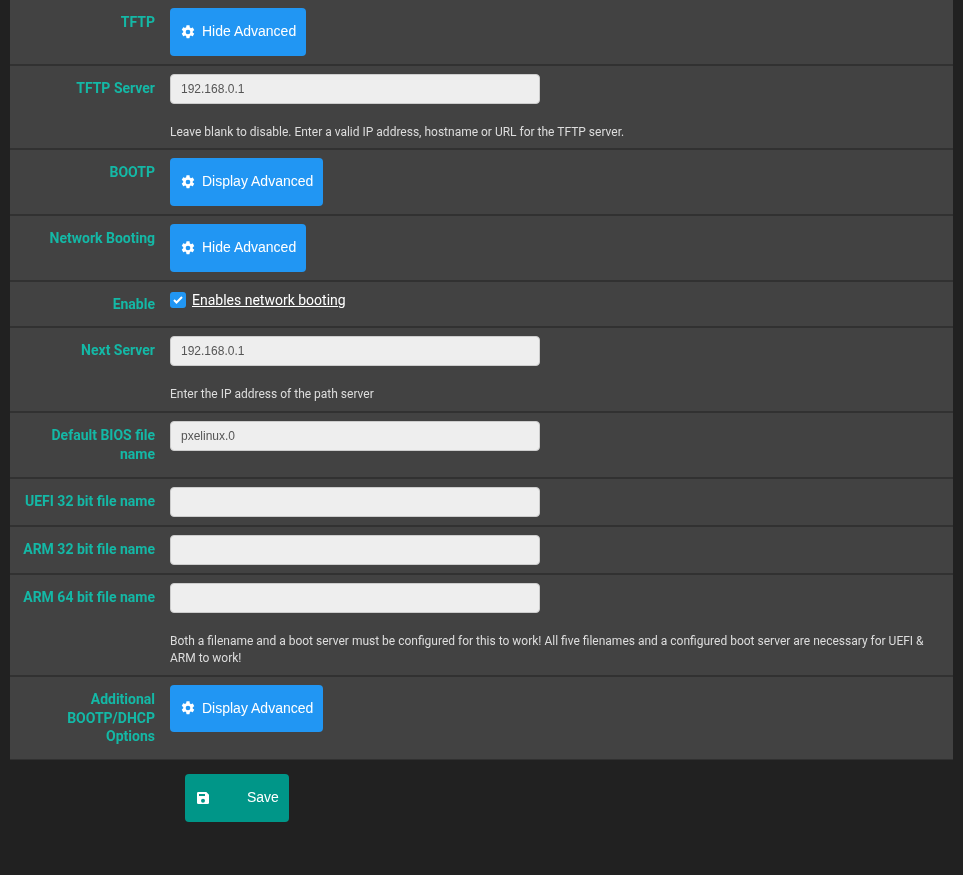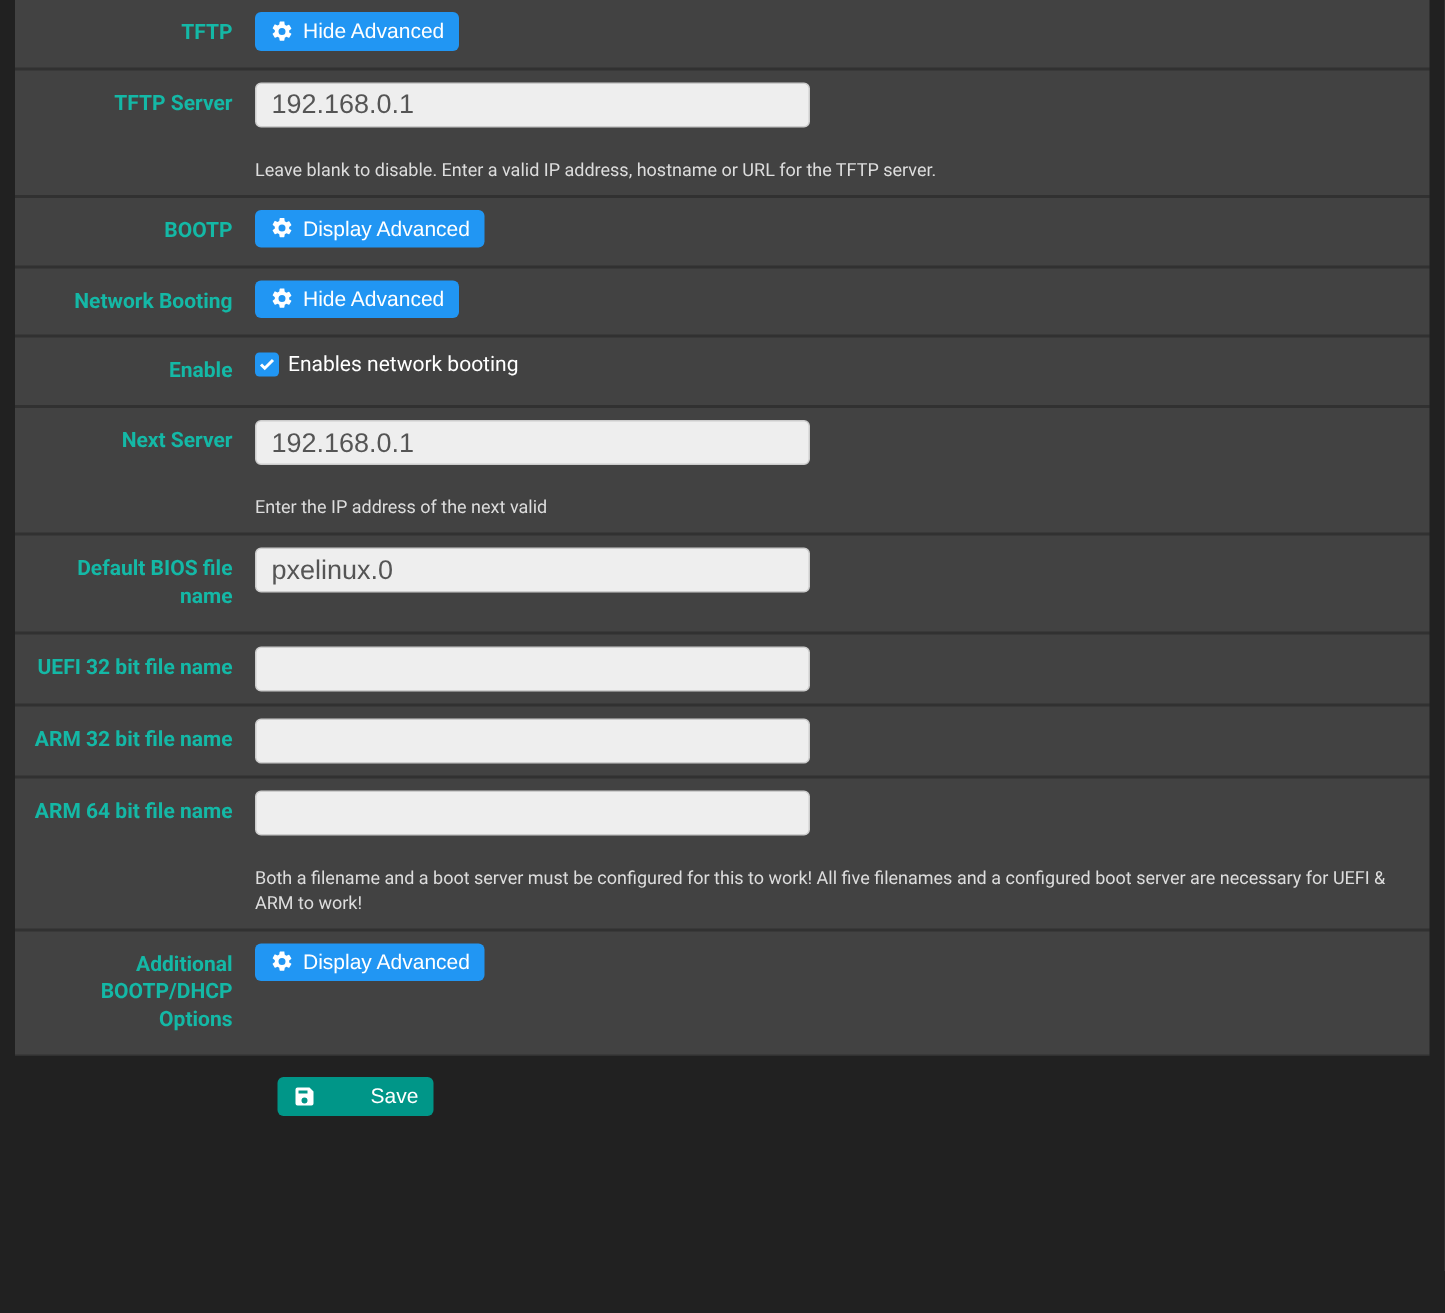--- a/index.html
+++ b/index.html
@@ -40,21 +40,21 @@
   .form-content {
     flex: 1;
     padding-right: 15px;
     min-width: 0;
   }
   .btn {
     display: inline-flex;
     align-items: center;
     border: none;
     border-radius: 4px;
-    padding: 3px 10px;
+    padding: 14px 10px;
     font-size: 14px;
     cursor: pointer;
     line-height: 1.4;
     color: #fff;
     gap: 6px;
   }
   .btn-info {
     background: #2196f3;
   }
   .btn-primary {
@@ -69,36 +69,37 @@
   .save-icon {
     width: 16px;
     height: 16px;
     display: inline-block;
   }
   input[type="text"] {
     background: #eee;
     border: 1px solid #ccc;
     border-radius: 4px;
     padding: 5px 10px;
-    font-size: 18px;
+    font-size: 12px;
     color: #555;
     width: 370px;
     height: 30px;
   }
   .help-text {
     margin-top: 20px;
     color: #ddd;
     font-size: 12px;
     line-height: 1.4;
   }
   .checkbox-wrap {
     display: flex;
     align-items: center;
     gap: 6px;
     padding-top: 2px;
+    text-decoration: underline;
   }
   .checkbox-custom {
     width: 16px;
     height: 16px;
     background: #2196f3;
     border-radius: 3px;
     display: inline-flex;
     align-items: center;
     justify-content: center;
     cursor: pointer;
@@ -186,21 +187,21 @@
         </span>
         <span class="checkbox-label">Enables network booting</span>
       </div>
     </div>
   </div>
 
   <div class="form-row">
     <div class="form-label">Next Server</div>
     <div class="form-content">
       <input type="text" value="192.168.0.1" style="">
-      <div class="help-text">Enter the IP address of the next valid</div>
+      <div class="help-text">Enter the IP address of the path server</div>
     </div>
   </div>
 
   <div class="form-row">
     <div class="form-label">Default BIOS file name</div>
     <div class="form-content">
       <input type="text" value="pxelinux.0" style="">
     </div>
   </div>
 

